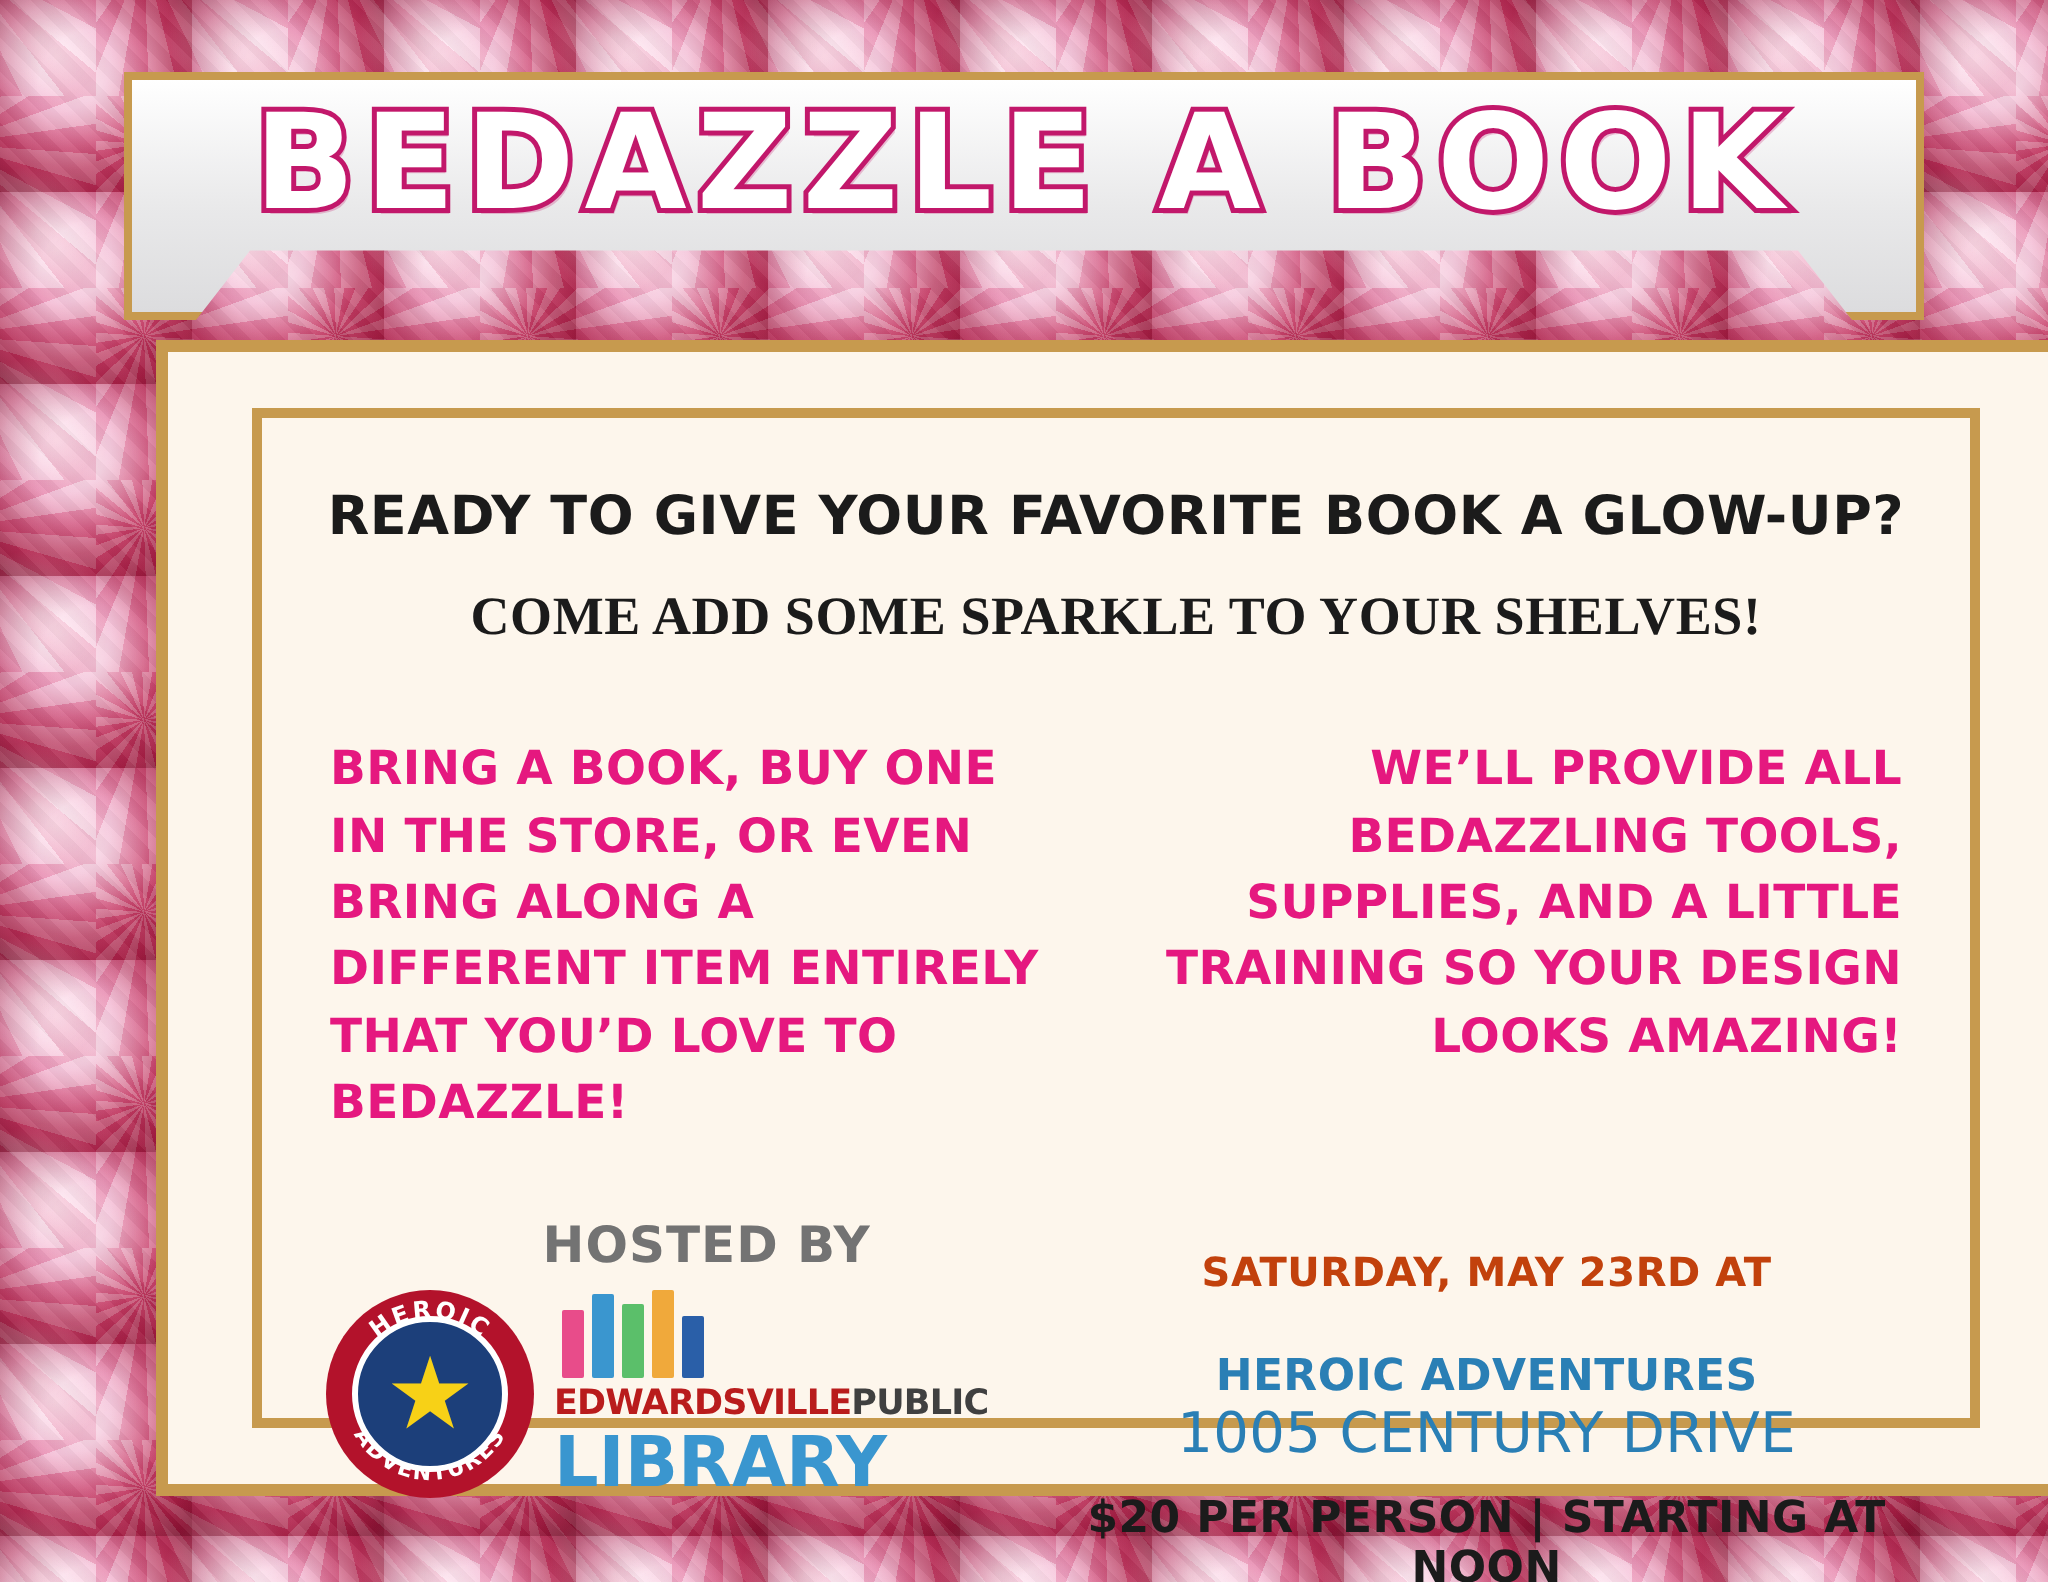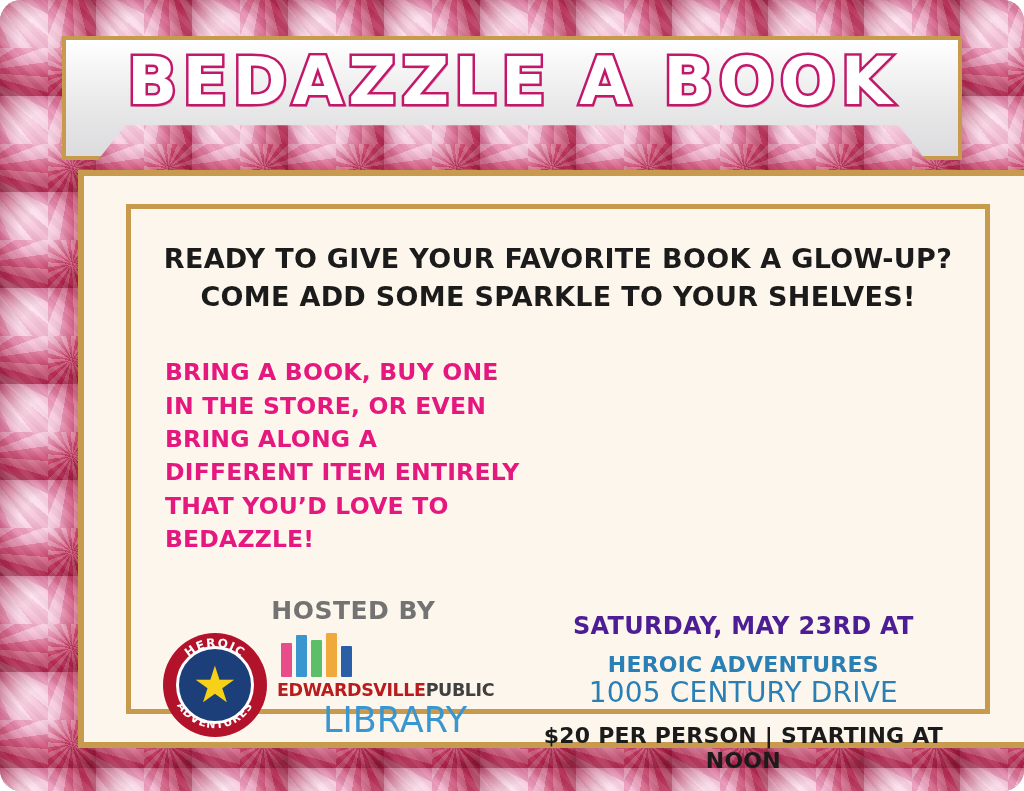--- a/index.html
+++ b/index.html
@@ -12,21 +12,20 @@
     font-family: "Liberation Sans", sans-serif;
     overflow: hidden;
   }
 
   #poster {
     position: relative;
     width: 1024px;
     height: 791px;
     background: #e8c7d8;
     overflow: hidden;
-    border-radius: 21px;
   }
 
   
   .gem-bg {
     position: absolute;
     inset: 0;
     background-color: #d9a9c2;
     background-image:
       radial-gradient(circle at 30% 30%, #ffd7e8 0%, #f0a8c8 28%, #c23a62 60%, #8e1030 100%),
       repeating-conic-gradient(from 0deg at 50% 50%,
@@ -128,21 +127,21 @@
   .headline {
     text-align: center;
     font-family: "DejaVu Sans", sans-serif;
     font-weight: bold;
     font-size: 27px;
     line-height: 1.3;
     color: #1b1b1b;
     letter-spacing: 0.3px;
     margin-top: 14px;
   }
-  .headline div + div { margin-top: 3px; }
+  .headline div + div { margin-top: 15px; font-family: Liberation Serif, serif; }
 
   .two-col {
     display: flex;
     justify-content: space-between;
     margin-top: 42px;
     padding: 0 8px;
     gap: 28px;
   }
   .col-left, .col-right {
     font-family: "DejaVu Sans", sans-serif;
@@ -237,47 +236,46 @@
     font-family: "DejaVu Sans", sans-serif;
     font-weight: bold;
     font-size: 17.5px;
     letter-spacing: -0.4px;
     white-space: nowrap;
   }
   .lib-line1 .dark { color: #b91c1c; }
   .lib-line1 .blue { color: #404040; }
   .lib-line2 {
     font-family: "DejaVu Sans", sans-serif;
-    font-weight: normal;
+    font-weight: bold;
     font-size: 35px;
     color: #3a96cf;
     letter-spacing: 0px;
     margin-top: 3px;
-    margin-left: 46px;
   }
 
   
   .details {
     width: 430px;
     text-align: center;
     padding-top: 16px;
   }
   .det-date {
     font-family: "DejaVu Sans", sans-serif;
     font-weight: bold;
-    font-size: 24px;
-    color: #4c1d95;
+    font-size: 20px;
+    color: #c2410c;
     letter-spacing: 0.3px;
   }
   .det-venue {
     font-family: "DejaVu Sans", sans-serif;
     font-weight: bold;
     font-size: 22px;
     color: #2a7fb5;
-    margin-top: 12px;
+    margin-top: 28px;
     letter-spacing: 0.2px;
   }
   .det-addr {
     font-family: "DejaVu Sans", sans-serif;
     font-weight: normal;
     font-size: 28px;
     color: #2a7fb5;
     line-height: 1.12;
     letter-spacing: 0.2px;
   }
@@ -309,20 +307,21 @@
   <div class="card-outer">
     <div class="card-inner">
 
       <div class="headline">
         <div>READY TO GIVE YOUR FAVORITE BOOK A GLOW-UP?</div>
         <div>COME ADD SOME SPARKLE TO YOUR SHELVES!</div>
       </div>
 
       <div class="two-col">
         <div class="col-left">BRING A BOOK, BUY ONE IN THE STORE, OR EVEN BRING ALONG A DIFFERENT ITEM ENTIRELY THAT YOU’D LOVE TO BEDAZZLE!</div>
+        <div class="col-right">WE’LL PROVIDE ALL BEDAZZLING TOOLS, SUPPLIES, AND A LITTLE TRAINING SO YOUR DESIGN LOOKS AMAZING!</div>
       </div>
 
       <div class="bottom">
 
         <div class="host-block">
           <div class="hosted-by">HOSTED BY</div>
           <div class="logos">
 
             <div class="ha-logo">
               <svg class="ring-text" viewBox="0 0 104 104">

